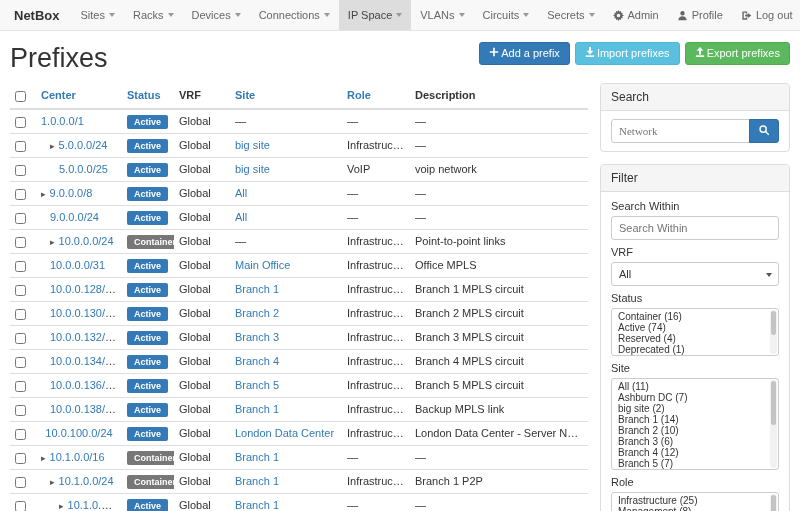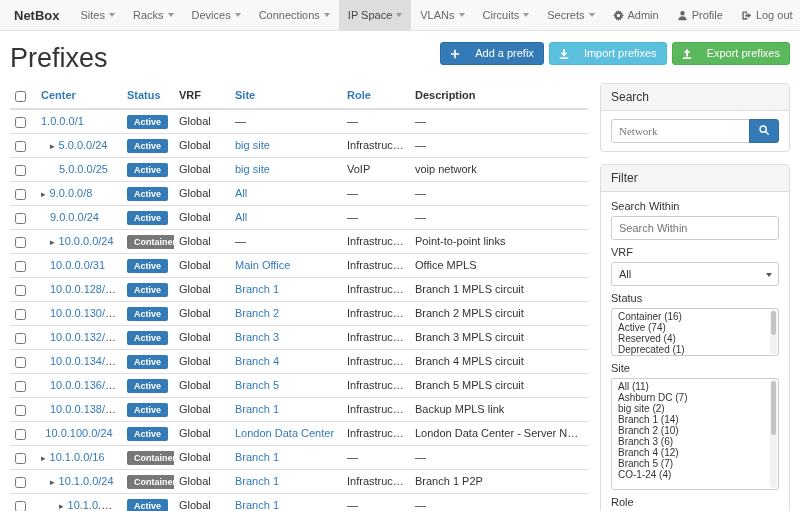--- a/index.html
+++ b/index.html
@@ -14,21 +14,21 @@
   .nav-left{display:flex}
   .nav-item{display:flex;align-items:center;gap:4px;padding:0 9px;font-size:11px;color:#666;cursor:pointer;white-space:nowrap}
   .nav-item.active{background:#dddddd;color:#444}
   .caret{width:0;height:0;border-left:3px solid transparent;border-right:3px solid transparent;border-top:4px solid #999;display:inline-block}
   .nav-right{margin-left:auto;display:flex}
   .nav-right .icn{display:flex;align-items:center}
   
   .page-head{position:relative;height:52px;padding:0 10px}
   .page-title{font-size:27px;font-weight:normal;color:#333;margin:0;padding-top:12px;display:inline-block}
   .actions{position:absolute;top:11px;right:10px;display:flex;gap:5px}
-  .btn{display:inline-flex;align-items:center;gap:15px;color:#fff;font-size:11px;padding:4px 9px;border-radius:3px;border:1px solid transparent;cursor:pointer;font-family:inherit;line-height:13px}
+  .btn{display:inline-flex;align-items:flex-start;gap:2px;color:#fff;font-size:11px;padding:4px 9px;border-radius:3px;border:1px solid transparent;cursor:pointer;font-family:inherit;line-height:13px}
   .btn .icn{display:flex;align-items:center}
   
   .cols{display:flex;padding:0 10px;align-items:flex-start}
   .main{width:578px;margin-right:12px}
   .side{flex:1;min-width:0}
   
   table{border-collapse:collapse;width:100%;table-layout:fixed}
   th{text-align:left;font-size:11px;color:#333;border-bottom:2px solid #ddd;padding:6px 5px;font-weight:bold;white-space:nowrap}
   th a{color:var(--link)}
   td{font-size:11px;padding:4px 5px;border-top:1px solid #ddd;vertical-align:middle;line-height:14px;white-space:nowrap;overflow:hidden;text-overflow:ellipsis}
@@ -367,21 +367,21 @@
           <div class="listbox f-ctl" style="height: 48px;">
             <div class="opt">Container (16)</div>
             <div class="opt">Active (74)</div>
             <div class="opt">Reserved (4)</div>
             <div class="opt">Deprecated (1)</div>
             <div class="fsb">
               <div class="fsb-thumb" style="height: 55%;"></div>
             </div>
           </div>
           <div class="f-label">Site</div>
-          <div class="listbox f-ctl" style="height: 112px;">
+          <div class="listbox f-ctl" style="height: 92px;">
             <div class="opt">All (11)</div>
             <div class="opt">Ashburn DC (7)</div>
             <div class="opt">big site (2)</div>
             <div class="opt">Branch 1 (14)</div>
             <div class="opt">Branch 2 (10)</div>
             <div class="opt">Branch 3 (6)</div>
             <div class="opt">Branch 4 (12)</div>
             <div class="opt">Branch 5 (7)</div>
             <div class="opt">CO-1-24 (4)</div>
             <div class="fsb">

